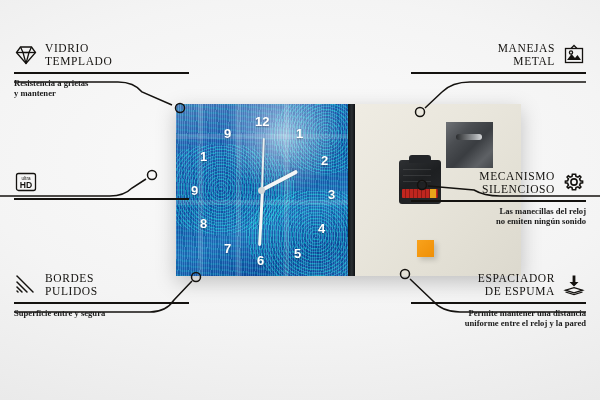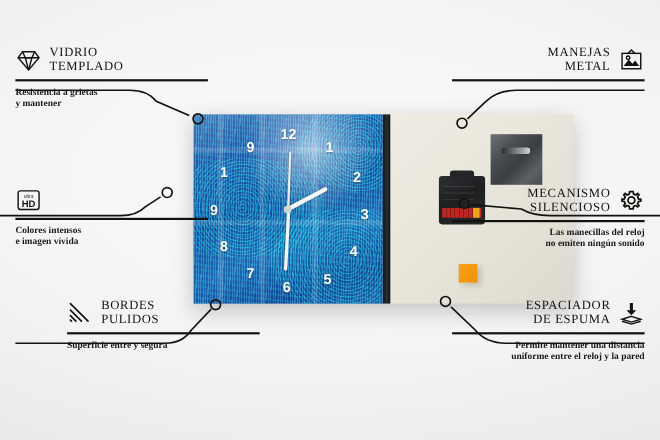--- a/index.html
+++ b/index.html
@@ -215,27 +215,23 @@
     <div class="f-head">
       <span class="ico">
         <svg viewBox="0 0 24 24">
           <rect x="2.5" y="3.5" width="19" height="17" rx="2" fill="none" stroke="#14120f" stroke-width="1.3"></rect>
           <text x="12" y="10.4" text-anchor="middle" font-family="Liberation Sans, sans-serif" font-size="4.6" fill="#14120f">ultra</text>
           <text x="12" y="18" text-anchor="middle" font-family="Liberation Sans, sans-serif" font-size="8.6" font-weight="bold" fill="#14120f">HD</text>
         </svg>
       </span>
     </div>
     <div class="f-rule"></div>
-    <div class="f-desc">
-      <div>Colores intensos</div>
-      <div>e imagen vívida</div>
-    </div>
-  </div>
-
-  <div class="feature left" style="left:14px;top:272px;margin-left:47px;">
+  </div>
+
+  <div class="feature left" style="left:14px;top:272px;">
     <div class="f-head">
       <span class="ico">
         <svg viewBox="0 0 24 24">
             <g stroke="#14120f" stroke-width="1.5" stroke-linecap="round">
           <path d="M3 3 L19 19"></path>
               <path d="M3 9 L13 19"></path>
               <path d="M3 14 L8 19"></path>
               <path d="M3 18 L4 19"></path>
         </g>
           </svg>

